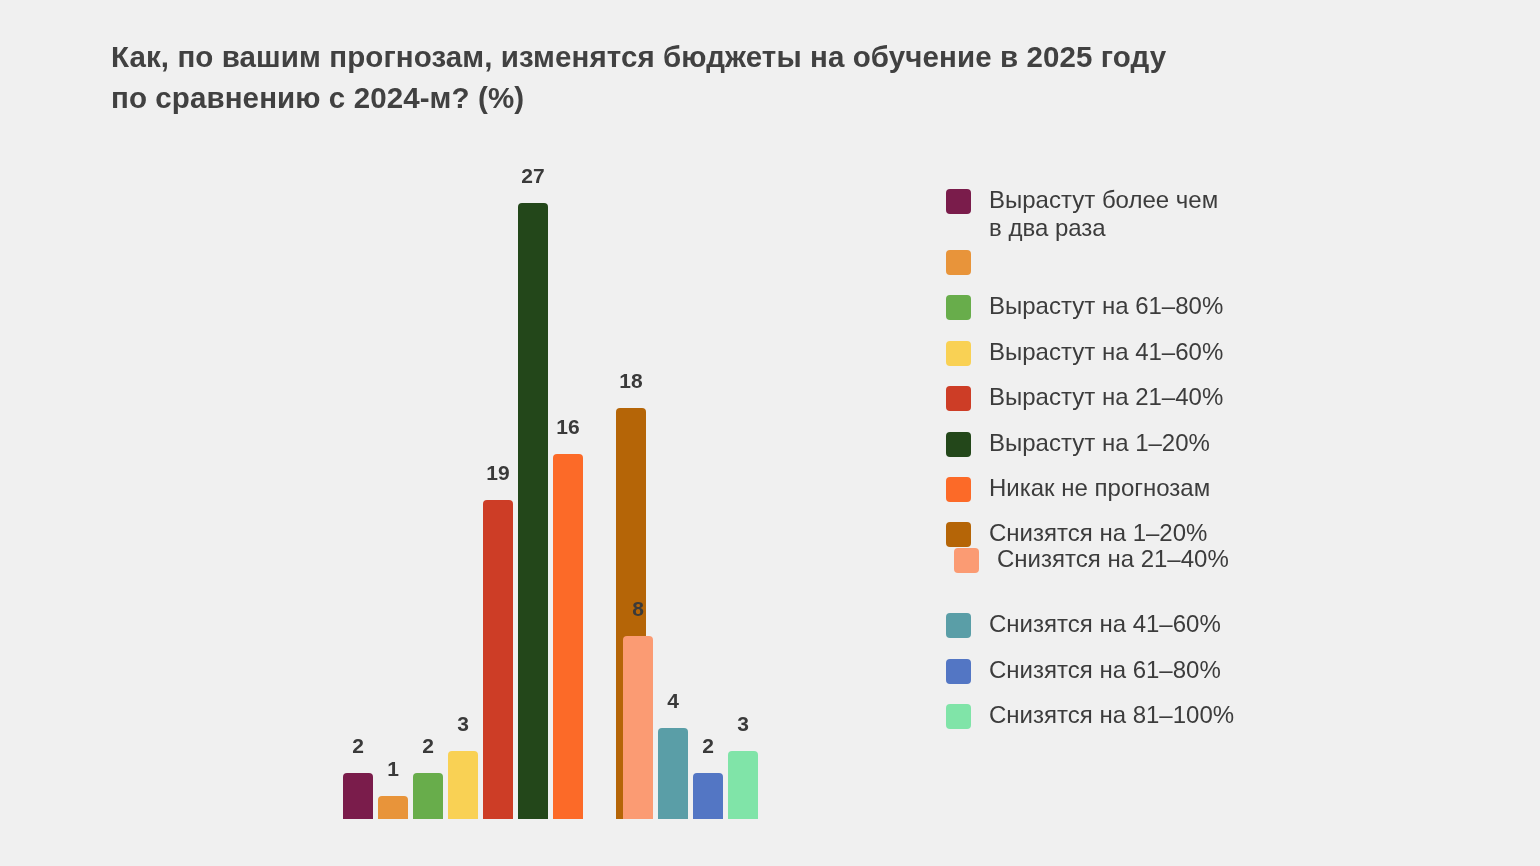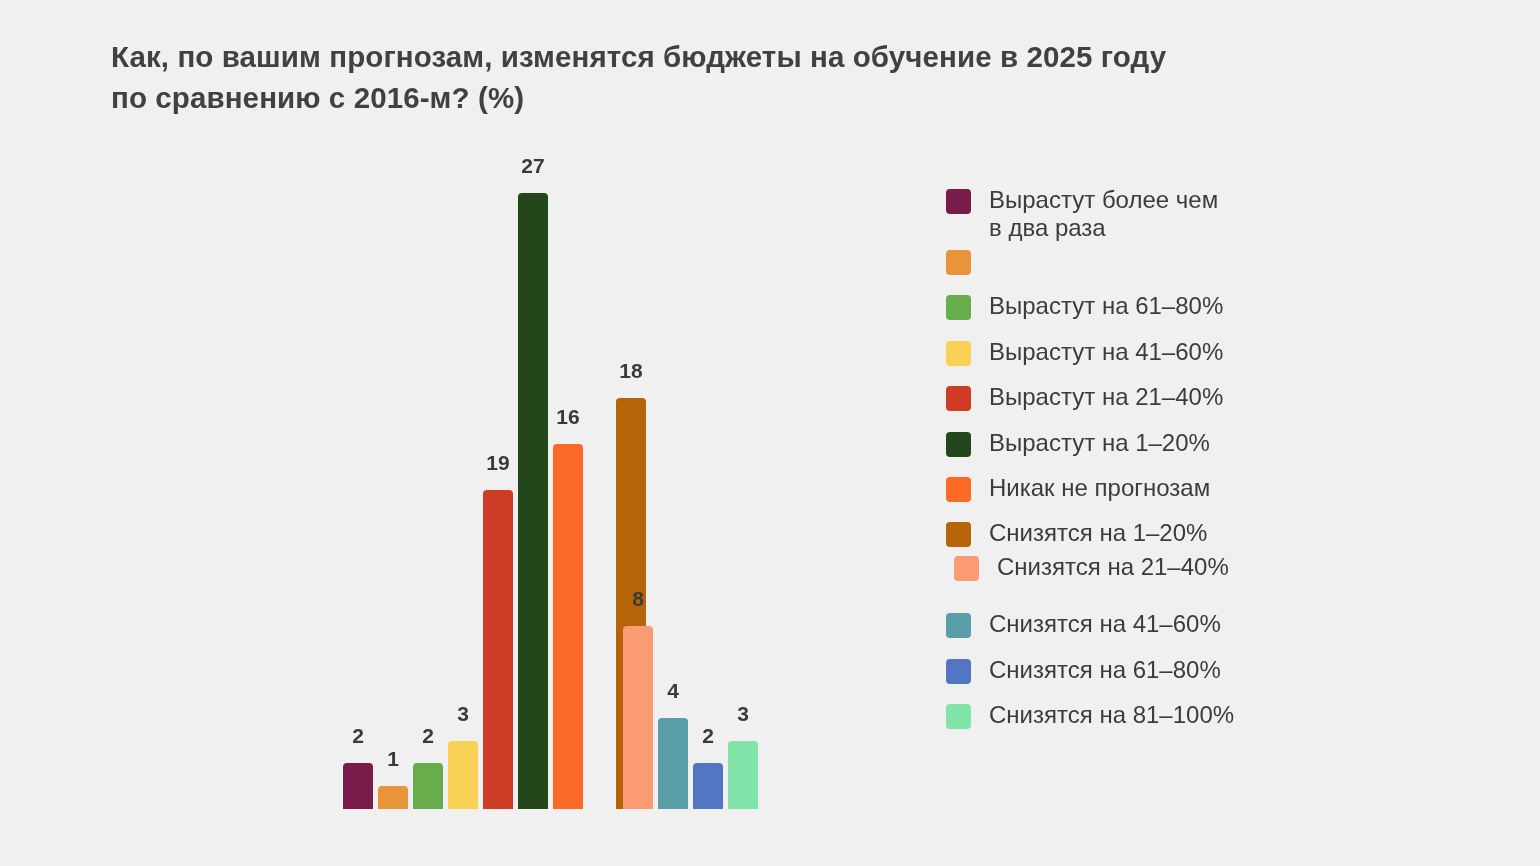--- a/index.html
+++ b/index.html
@@ -46,21 +46,21 @@
   .baseline {
     position: absolute;
     left: 0;
     bottom: 0;
     width: 100%;
     height: 0;
   }
 
   .bar-slot {
     position: absolute;
-    bottom: 16px;
+    bottom: 6px;
     width: 30px;
   }
   .bar {
     position: absolute;
     left: 0;
     bottom: 0;
     width: 30px;
     border-radius: 4px 4px 0 0;
   }
   .bar-label {
@@ -101,21 +101,21 @@
     color: #3c3c3c;
     white-space: pre-line;
   }
 </style>
 </head>
 <body style="background: rgb(240, 240, 240);">
 
 <div id="chart-root">
 
   <div class="chart-title">Как, по вашим прогнозам, изменятся бюджеты на обучение в 2025 году
-по сравнению с 2016-м? (%)</div>
+по сравнению с 2024-м? (%)</div>
 
   <div class="plot-area">
     <div class="baseline"></div>
   <div class="bar-slot" style="left: 0px; height: 675px;">
         <div class="bar" title="Вырастут более чем в два раза: 2" style="height: 45.64px; background: rgb(122, 28, 75);"></div>
         <div class="bar-label" style="bottom: 62.64px;">2</div>
       </div>
       <div class="bar-slot" style="left: 35px; height: 675px;">
         <div class="bar" title="Вырастут на 81–100%: 1" style="height: 22.82px; background: rgb(232, 148, 58);"></div>
         <div class="bar-label" style="bottom: 39.82px;">1</div>
@@ -188,21 +188,21 @@
         <span class="legend-label">Вырастут на 1–20%</span>
       </div>
       <div class="legend-item" style="top: 300px;">
         <span class="legend-swatch" style="background: rgb(252, 106, 40);"></span>
         <span class="legend-label">Никак не прогнозам</span>
       </div>
       <div class="legend-item" style="top: 345.4px;">
         <span class="legend-swatch" style="background: rgb(181, 101, 7);"></span>
         <span class="legend-label">Снизятся на 1–20%</span>
       </div>
-      <div class="legend-item" style="top: 379px; padding-left: 8px;">
+      <div class="legend-item" style="top: 371px; padding-left: 8px;">
         <span class="legend-swatch" style="background: rgb(251, 155, 115);"></span>
         <span class="legend-label">Снизятся на 21–40%</span>
       </div>
       <div class="legend-item" style="top: 436.2px;">
         <span class="legend-swatch" style="background: rgb(90, 158, 167);"></span>
         <span class="legend-label">Снизятся на 41–60%</span>
       </div>
       <div class="legend-item" style="top: 481.6px;">
         <span class="legend-swatch" style="background: rgb(83, 118, 196);"></span>
         <span class="legend-label">Снизятся на 61–80%</span>

